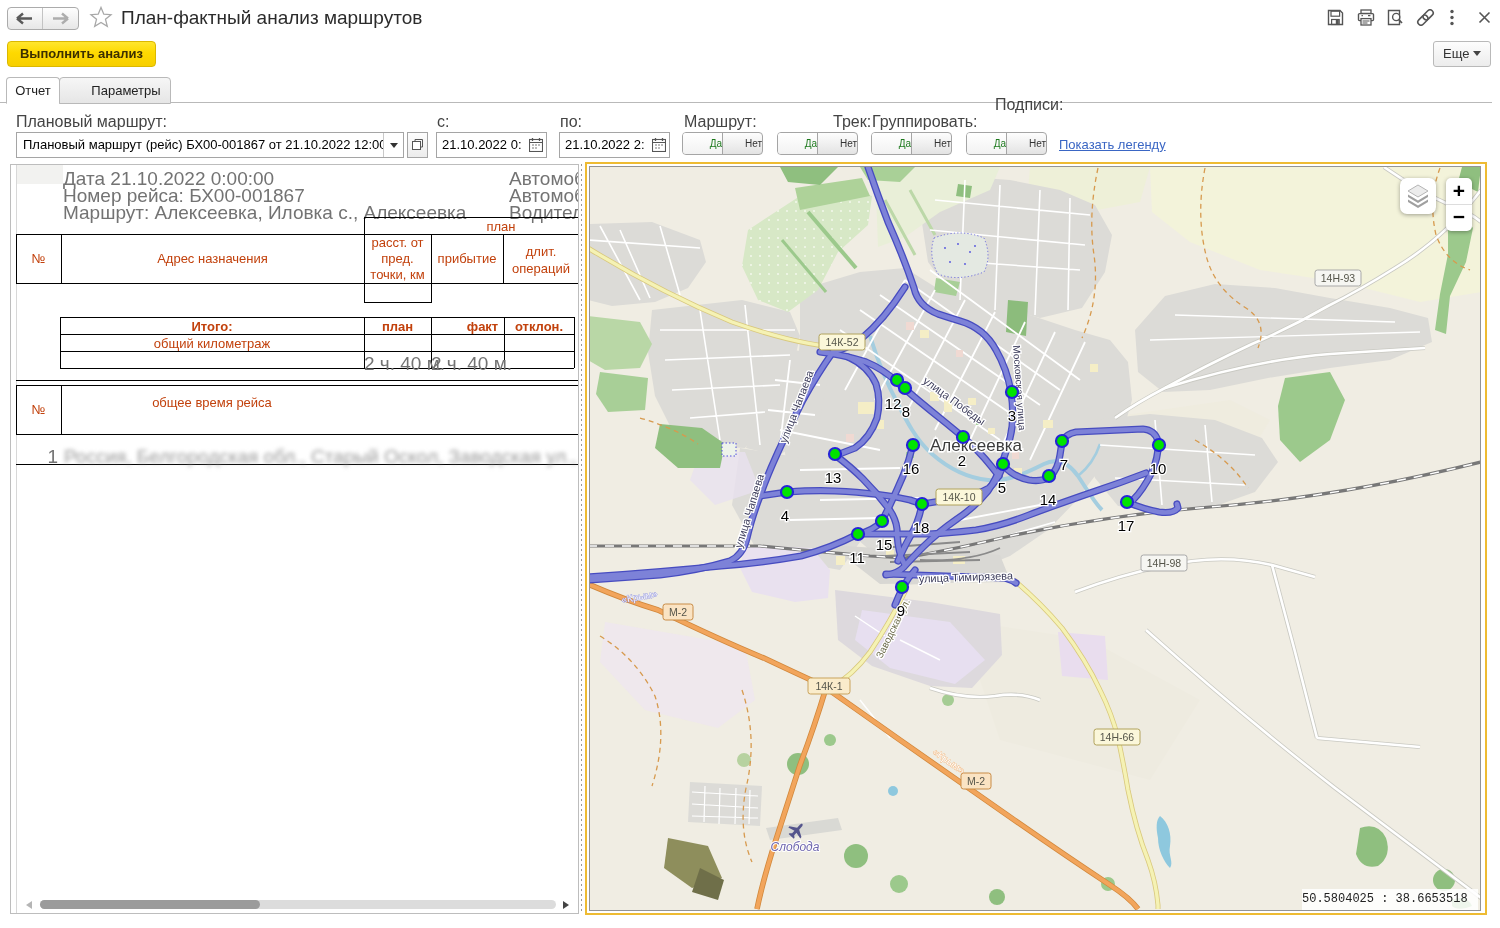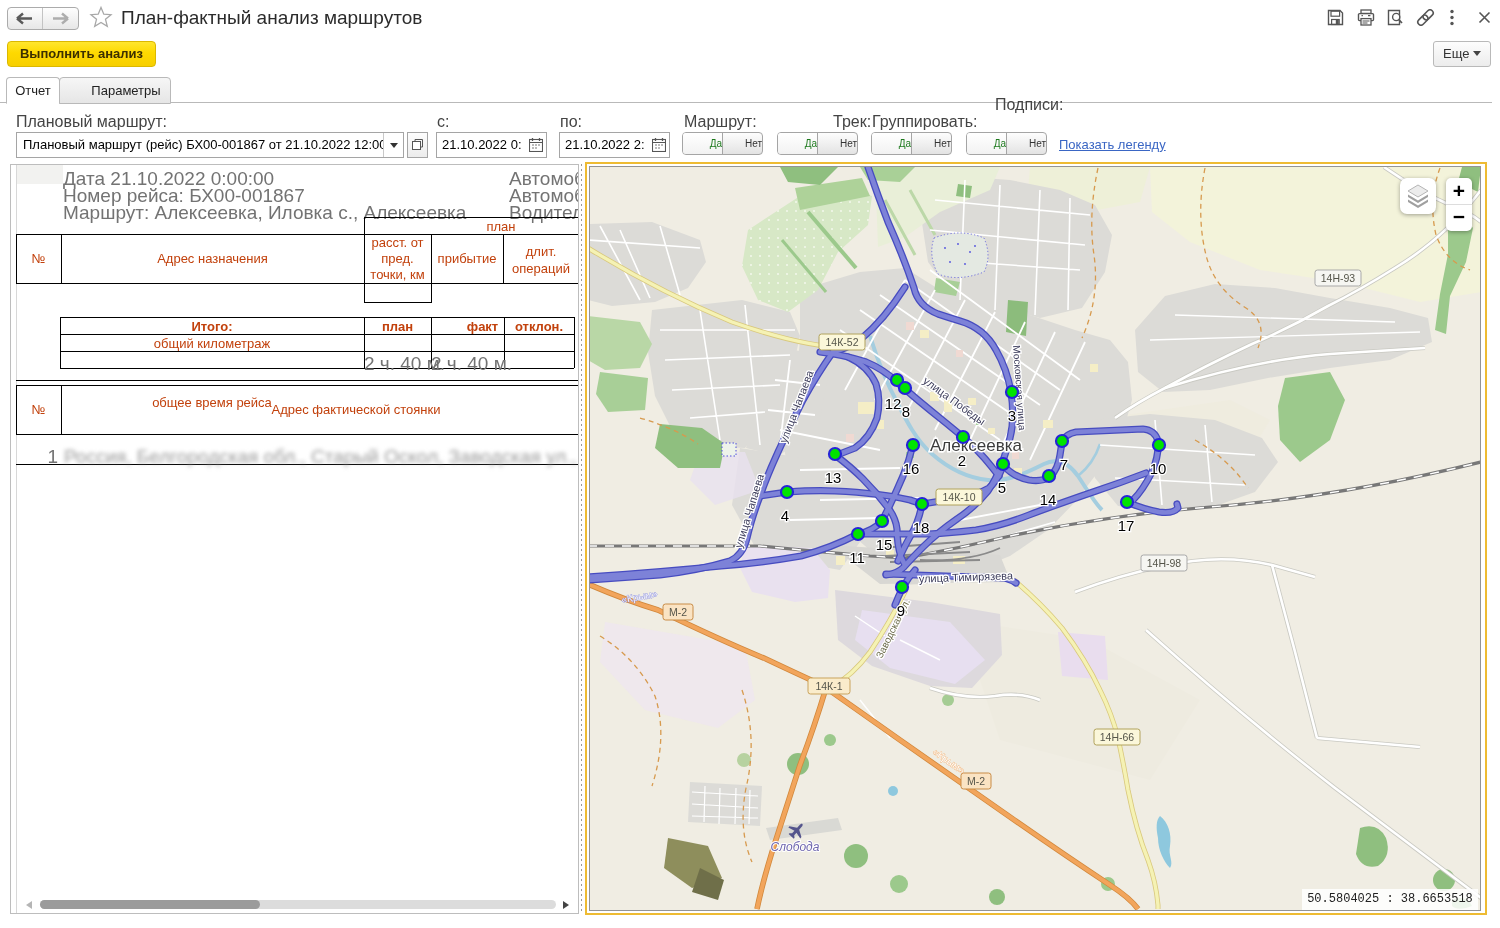--- a/index.html
+++ b/index.html
@@ -175,21 +175,20 @@
   <div class="repTxt" style="left:353px;top:188px;width:64px;text-align:right;">2 ч. 40 м.</div>
   <div class="repTxt" style="left:420px;top:188px;width:70px;text-align:right;">2 ч. 40 м.</div>
 
   <div class="tline" style="left:5px;top:215px;width:562px;height:1px;"></div>
 
   <div class="tline" style="left:5px;top:220px;width:562px;height:1px;"></div>
   <div class="tline" style="left:5px;top:269px;width:562px;height:1px;"></div>
   <div class="tline" style="left:5px;top:220px;width:1px;height:49px;"></div>
   <div class="tline" style="left:50px;top:220px;width:1px;height:49px;"></div>
   <div class="cellC" style="left:5px;top:237px;width:45px;">№</div>
-  <div class="cellC" style="left:50px;top:237px;width:590px;">Адрес фактической стоянки</div>
 
   <div class="tline" style="left:5px;top:299px;width:562px;height:1px;"></div>
   <div class="repTxt" style="left:5px;top:281px;width:42px;text-align:right;">1</div>
   <div class="repTxt" style="left:53px;top:281px;color:#9a9a9a;filter:blur(2.3px);">Россия, Белгородская обл., Старый Оскол, Заводская ул., 3</div>
 
   <div class="abs" style="left:29px;top:735px;width:516px;height:9px;border-radius:5px;background:#dcdcdc;"></div>
   <div class="abs" style="left:29px;top:735px;width:220px;height:9px;border-radius:5px;background:#9b9b9b;"></div>
   <div class="abs" style="left:15px;top:736px;width:0;height:0;border-top:4px solid transparent;border-bottom:4px solid transparent;border-right:6px solid #b5b5b5;"></div>
   <div class="abs" style="left:552px;top:736px;width:0;height:0;border-top:4px solid transparent;border-bottom:4px solid transparent;border-left:6px solid #444;"></div>
 </div>
@@ -432,14 +431,14 @@
       <path d="M13 2 L23 8 L13 14 L3 8 Z" fill="#ececec" stroke="#b5b5b5"></path>
       <path d="M3 11.5 L13 17.5 L23 11.5 L23 14 L13 20 L3 14 Z" fill="#a0a0a0"></path>
       <path d="M3 16.5 L13 22.5 L23 16.5 L23 19 L13 25 L3 19 Z" fill="#a0a0a0"></path>
     </svg>
   </div>
   <div class="abs" style="left:856px;top:11px;width:26px;height:53px;border-radius:5px;background:#fff;box-shadow:0 1px 4px rgba(0,0,0,0.35);">
     <div class="abs" style="left:0;top:26px;width:26px;height:1px;background:#ddd;"></div>
     <div class="abs" style="left:0;top:1px;width:26px;text-align:center;font-size:21px;font-weight:bold;color:#000;">+</div>
     <div class="abs" style="left:0;top:27px;width:26px;text-align:center;font-size:21px;font-weight:bold;color:#000;">−</div>
   </div>
-  <div class="abs" style="left:712px;top:722px;width:176px;height:21px;background:rgba(255,255,255,0.85);font-family:'Liberation Mono',monospace;font-size:12px;color:#222;text-align:center;line-height:21px;">50.5804025 : 38.6653518</div>
+  <div class="abs" style="left:712px;top:722px;width:176px;height:21px;background:rgba(255,255,255,0.85);font-family:'Liberation Mono',monospace;font-size:12px;color:#222;line-height:21px;">50.5804025 : 38.6653518</div>
 </div>
 
 </body></html>

